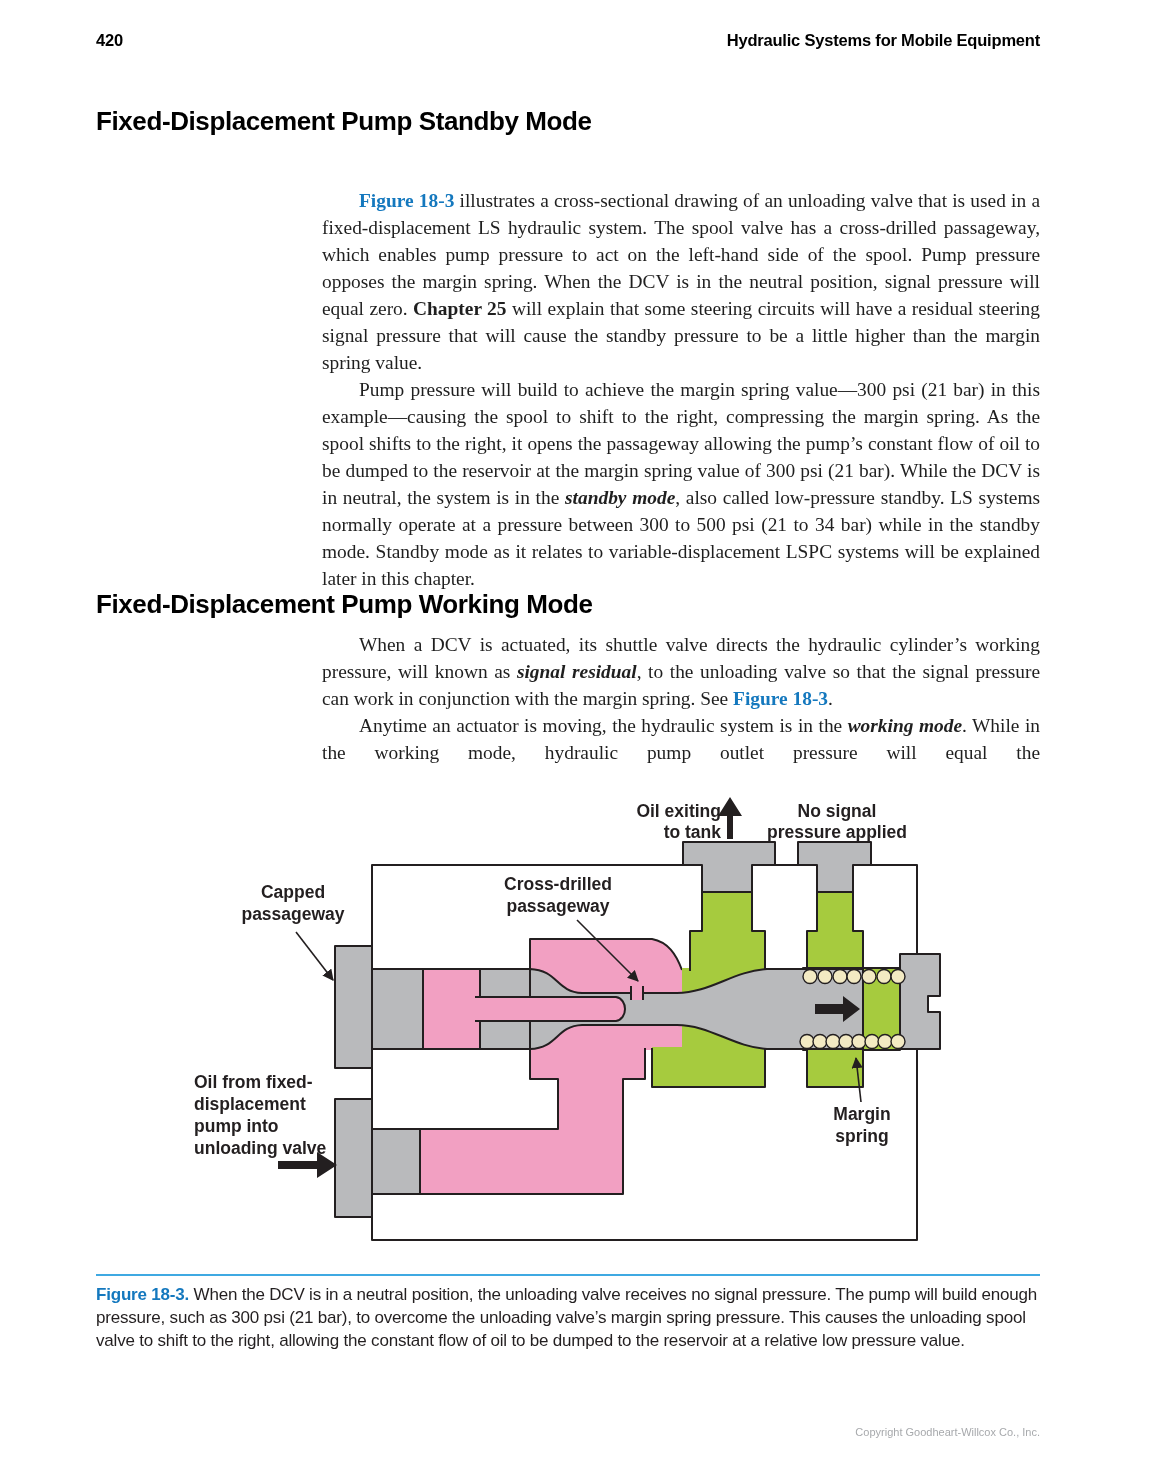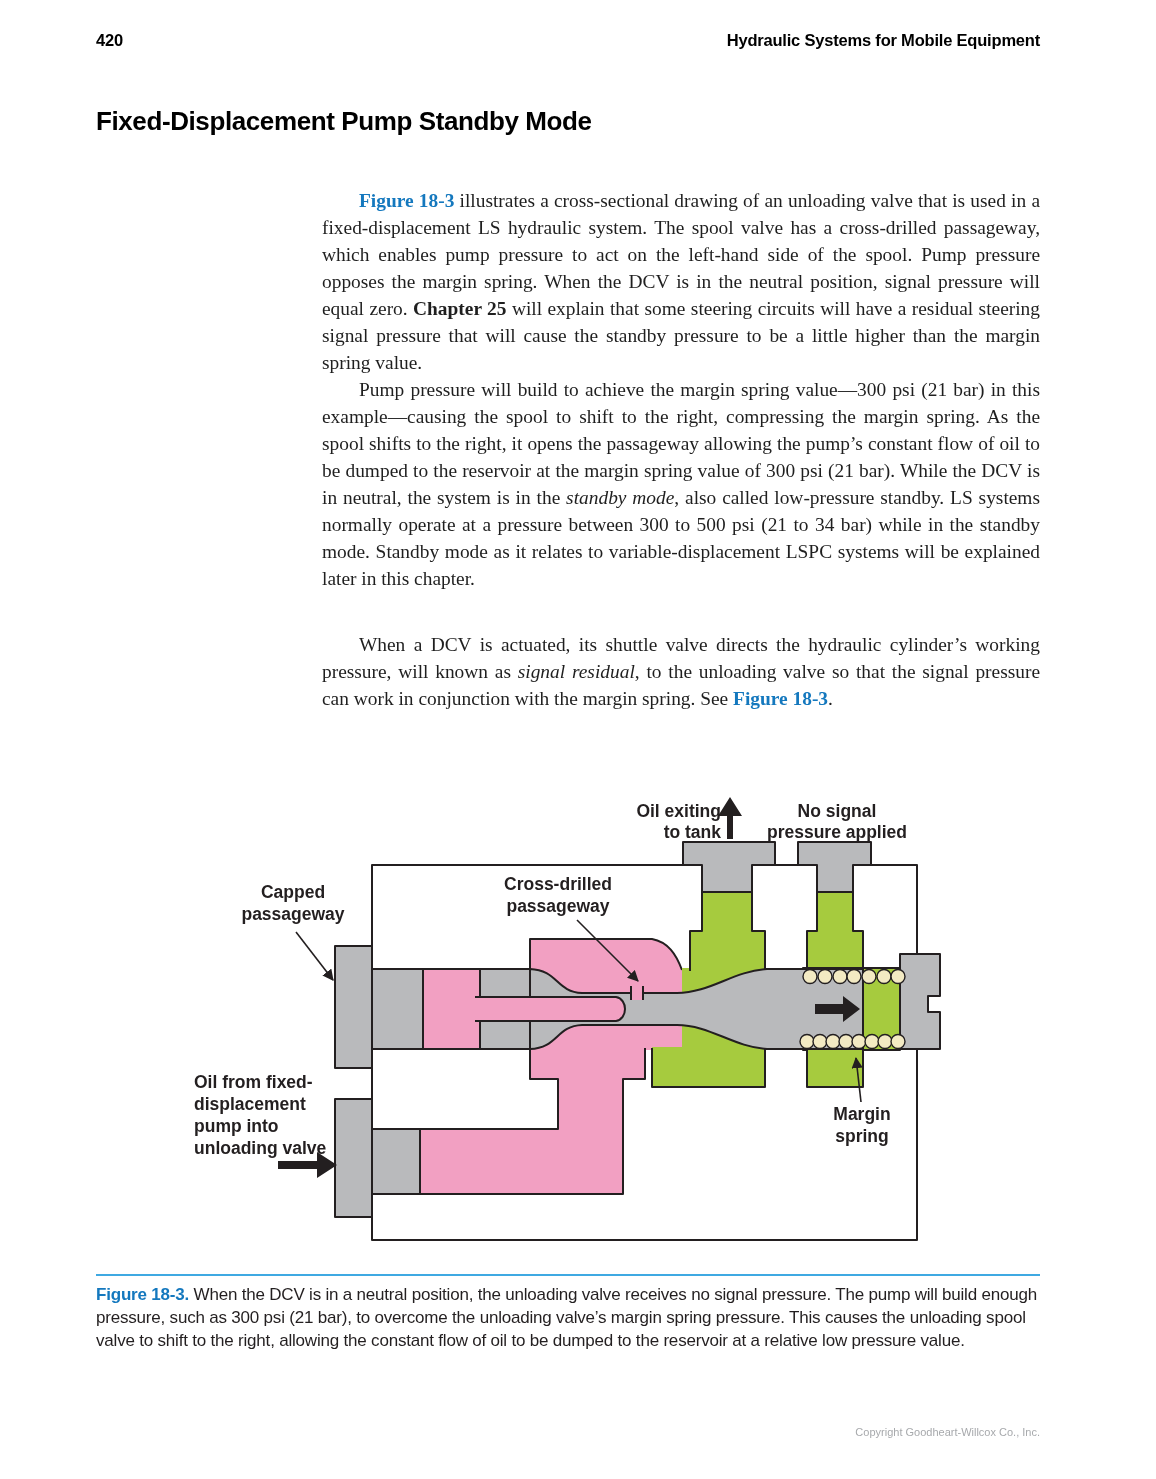--- a/index.html
+++ b/index.html
@@ -16,21 +16,21 @@
   .h1{position:absolute;left:96px;font-family:"Liberation Sans",sans-serif;font-weight:700;
       font-size:26px;letter-spacing:-0.4px;color:#000;white-space:nowrap;}
   .h1a{top:106px;} .h1b{top:589px;}
   .bodycol{position:absolute;left:322px;width:718px;font-size:19.4px;line-height:27px;
            text-align:justify;color:#1f1f1f;overflow:hidden;}
   .col1{top:147px;height:438px;margin-top:40px;} .col2{top:631px;height:178px;}
   .bodycol p{text-indent:37px;}
   .jlast{text-align-last:justify;}
   .seg-ref{color:var(--accent_blue);font-weight:700;}
   .seg-b{font-weight:700;}
-  .seg-bi{font-weight:400;font-style:italic;}
+  .seg-bi{font-weight:700;font-style:italic;}
   .figwrap{position:absolute;left:190px;top:784px;width:770px;height:465px;}
   .rule{position:absolute;left:96px;top:1274px;width:944px;height:2px;background:var(--rule_blue);}
   .caption{position:absolute;left:96px;top:1283px;width:944px;font-family:"Liberation Sans",sans-serif;
            font-size:17px;line-height:23px;letter-spacing:-0.2px;color:var(--ink);}
   .copyright{position:absolute;top:1426px;right:116px;font-family:"Liberation Sans",sans-serif;
              font-size:11px;color:var(--copyright_gray);}
   
   .f-pink{fill:var(--pink);} .f-green{fill:var(--green);} .f-gray{fill:var(--gray);}
   .f-cream{fill:var(--cream);} .f-white{fill:#fff;}
   .sk{stroke:var(--ink);stroke-width:2;stroke-linejoin:round;}
@@ -50,23 +50,25 @@
     <span>Hydraulic Systems for Mobile Equipment</span>
   </div>
 
   <div class="h1 h1a">Fixed-Displacement Pump Standby Mode</div>
 
   <div class="bodycol col1">
     <p><span class="seg-ref">Figure 18-3</span><span> illustrates a cross-sectional drawing of an unloading valve that is used in a fixed-displacement LS hydraulic system. The spool valve has a cross-drilled passageway, which enables pump pressure to act on the left-hand side of the spool. Pump pressure opposes the margin spring. When the DCV is in the neutral position, signal pressure will equal zero. </span><span class="seg-b">Chapter 25</span><span> will explain that some steering circuits will have a residual steering signal pressure that will cause the standby pressure to be a little higher than the margin spring value.</span></p>
     <p><span>Pump pressure will build to achieve the margin spring value—300 psi (21 bar) in this example—causing the spool to shift to the right, compressing the margin spring. As the spool shifts to the right, it opens the passageway allowing the pump’s constant flow of oil to be dumped to the reservoir at the margin spring value of 300 psi (21 bar). While the DCV is in neutral, the system is in the </span><span class="seg-bi">standby mode</span><span>, also called low-pressure standby. LS systems normally operate at a pressure between 300 to 500 psi (21 to 34 bar) while in the standby mode. Standby mode as it relates to variable-displacement LSPC systems will be explained later in this chapter.</span></p>
   </div>
 
+  <div class="h1 h1b">Fixed-Displacement Pump Working Mode</div>
 
   <div class="bodycol col2">
     <p><span>When a DCV is actuated, its shuttle valve directs the hydraulic cylinder’s working pressure, will known as </span><span class="seg-bi">signal residual</span><span>, to the unloading valve so that the signal pressure can work in conjunction with the margin spring. See </span><span class="seg-ref">Figure 18-3</span><span>.</span></p>
+    <p class="jlast"><span>Anytime an actuator is moving, the hydraulic system is in the </span><span class="seg-bi">working mode</span><span>. While in the working mode, hydraulic pump outlet pressure will equal the</span></p>
   </div>
 
   <div class="figwrap">
     <svg width="770" height="465" viewBox="0 0 770 465">
       <defs>
         <marker id="ah" viewBox="0 0 10 10" refX="9" refY="5" markerWidth="7" markerHeight="7" orient="auto">
           <path d="M0,0 L10,5 L0,10 Z" fill="#231F20"></path>
         </marker>
       </defs>
 

